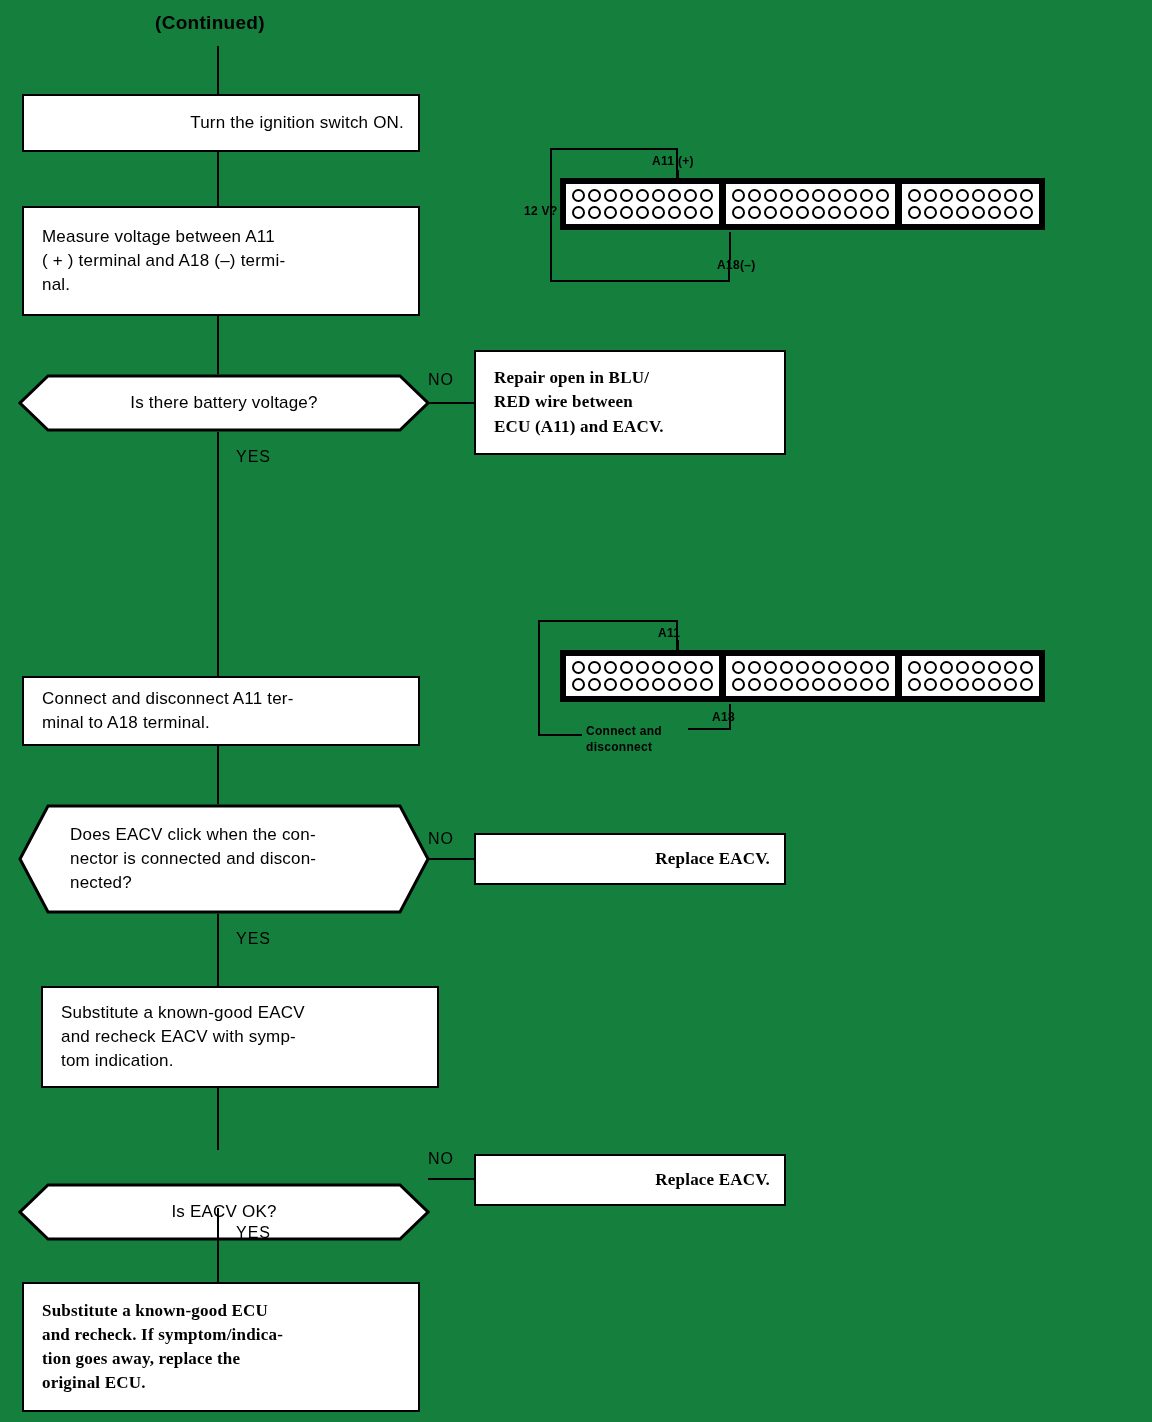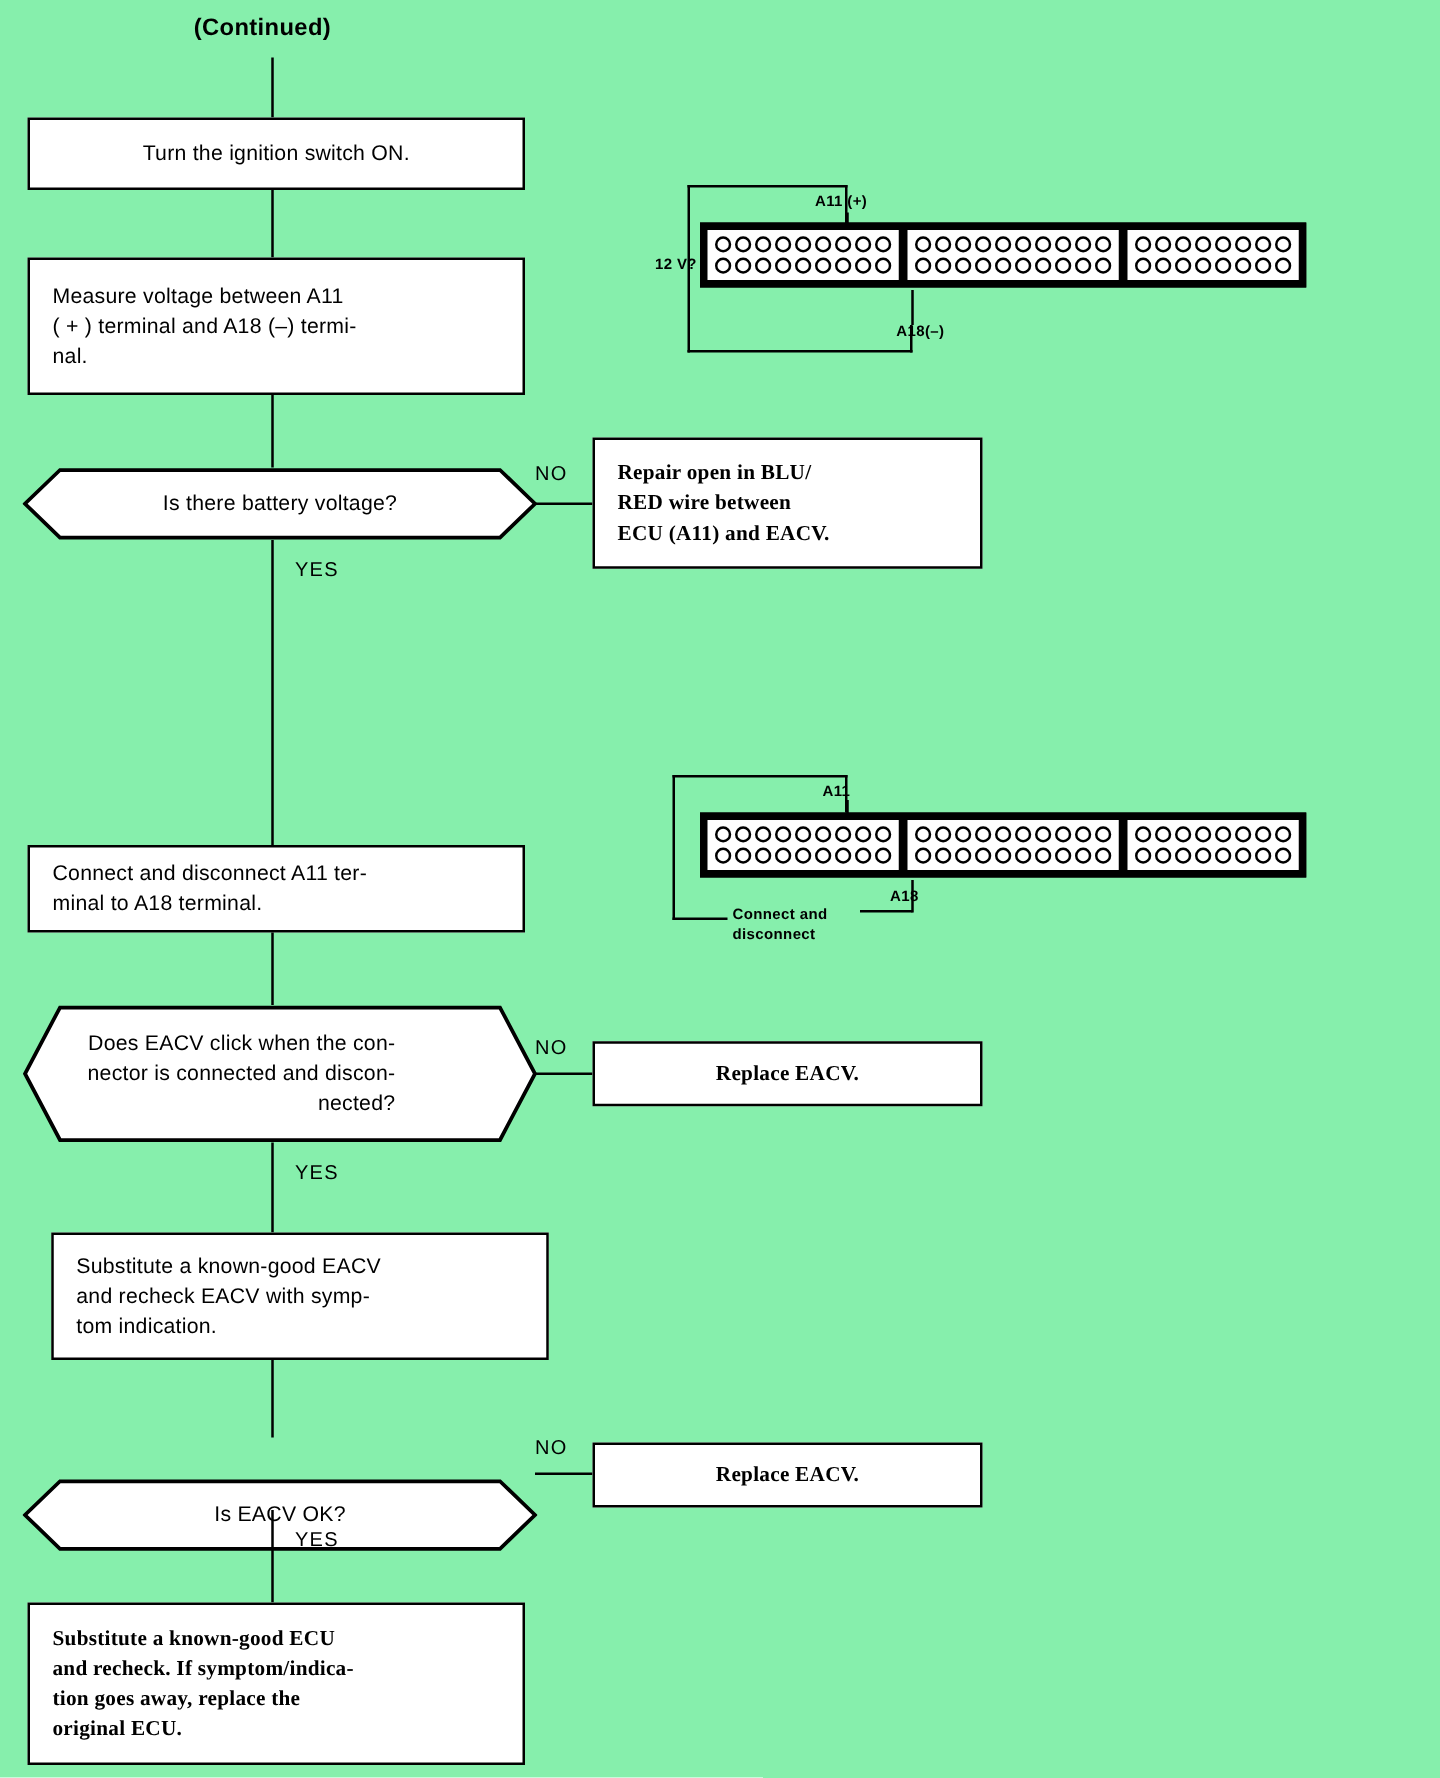--- a/index.html
+++ b/index.html
@@ -8,42 +8,42 @@
     background: #ffffff;
   }
   body {
     font-family: "Liberation Sans", sans-serif;
     color: #000000;
   }
   #page {
     position: relative;
     width: 1152px;
     height: 1422px;
-    background: #86efac;
+    background: #15803d;
     overflow: hidden;
   }
 
   
   .proc-box {
     position: absolute;
     box-sizing: border-box;
     border: 2px solid #000;
     background: #fff;
     display: flex;
     align-items: center;
   }
   .proc-text {
     width: 100%;
     padding: 0 18px;
     font-size: 17px;
     line-height: 1.42;
     letter-spacing: 0.2px;
     white-space: pre-line;
   }
-  .proc-text.center { text-align: center; padding: 0 25px; }
+  .proc-text.center { text-align: right; padding: 0 14px; }
   .proc-text.bold { font-weight: bold; font-family: Liberation Serif, serif; }
 
   
   .decision {
     position: absolute;
   }
   .decision svg { display: block; }
   .decision .dec-label {
     position: absolute;
     left: 0; top: 0;
@@ -54,21 +54,21 @@
     font-size: 17px;
     line-height: 1.42;
     letter-spacing: 0.2px;
     white-space: pre-line;
     box-sizing: border-box;
     padding: 0 58px;
   }
   .decision .dec-label.leftish {
     justify-content: flex-start;
     padding-left: 52px;
-    text-align: right;
+    text-align: left;
   }
 
   
   .vline {
     position: absolute;
     width: 2px;
     background: #000;
   }
   .hline {
     position: absolute;

